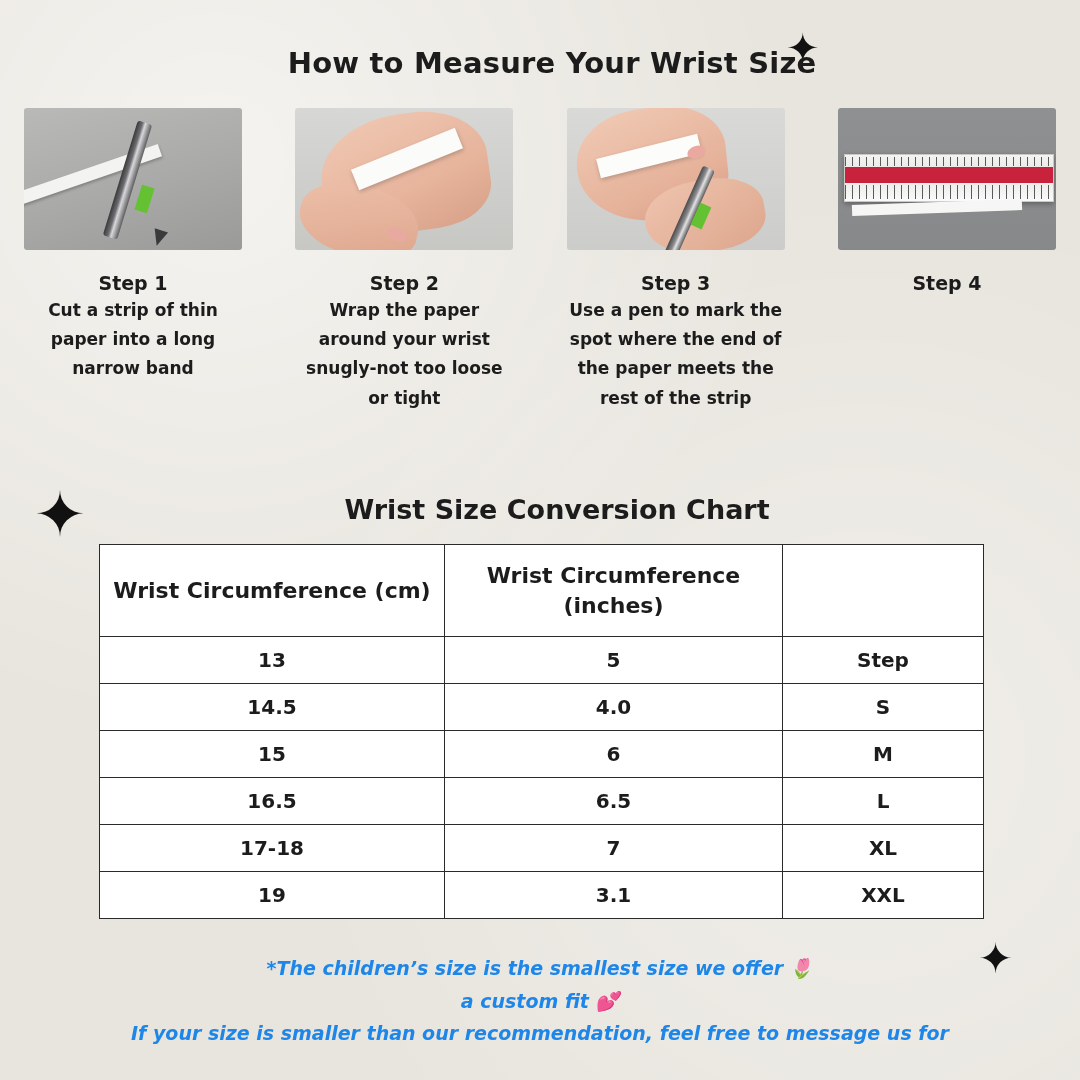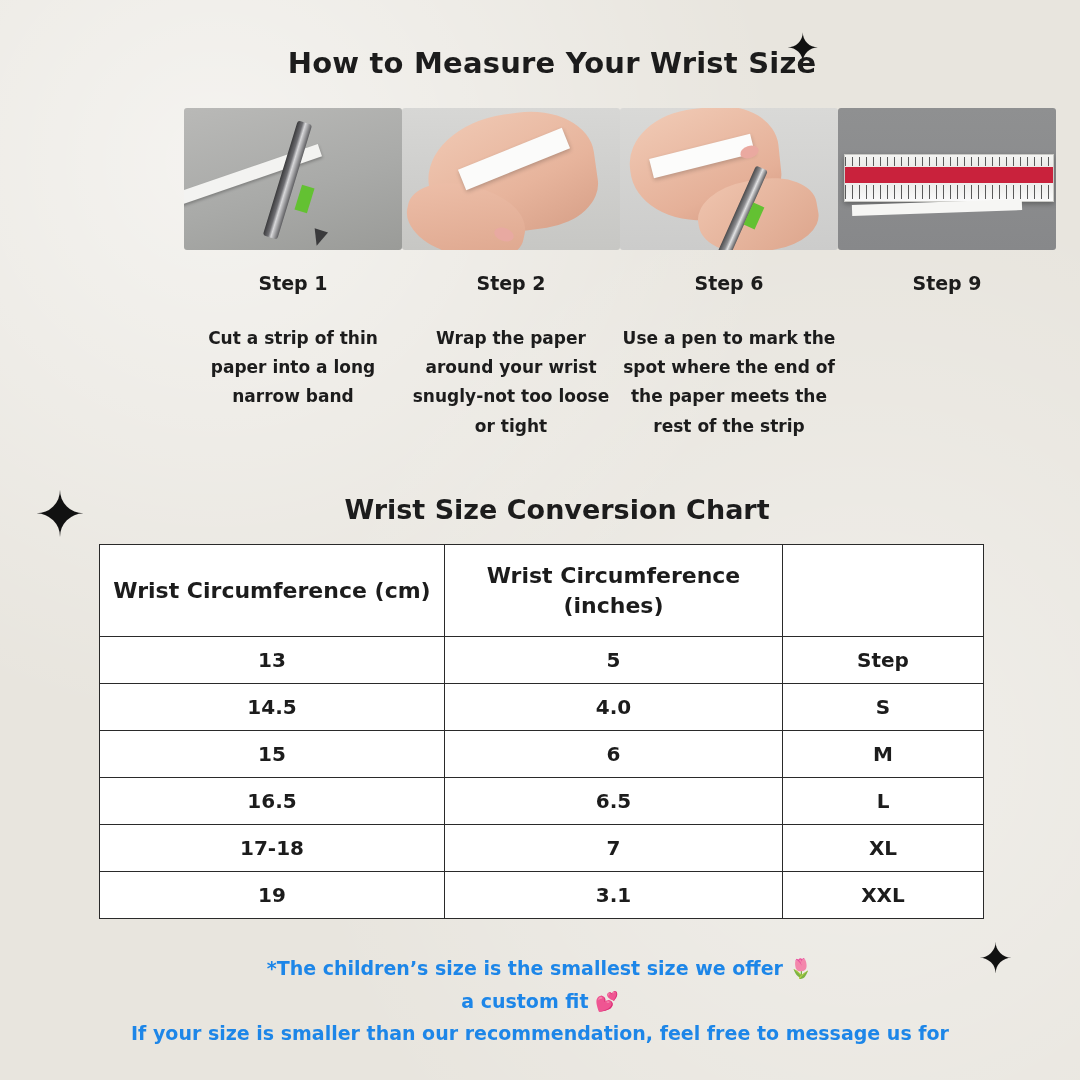--- a/index.html
+++ b/index.html
@@ -57,40 +57,40 @@
     font-weight: bold;
   }
 
   
   .steps {
     position: absolute;
     top: 108px;
     left: 24px;
     width: 1032px;
     display: flex;
-    justify-content: flex-end;
+    justify-content: space-between;
   }
   .step {
     width: 218px;
     text-align: center;
   }
   .step-photo {
     width: 218px;
     height: 142px;
     border-radius: 3px;
     position: relative;
     overflow: hidden;
   }
   .step-label {
     margin-top: 22px;
     font-size: 19px;
     font-weight: bold;
   }
   .step-desc {
-    margin-top: 30px;
+    margin-top: 2px;
     font-size: 17px;
     font-weight: bold;
     line-height: 1.72;
   }
 
   
   .ph1 { background: linear-gradient(165deg,#b9b9b7 0%,#a9aaa8 55%,#9a9b98 100%); }
   .ph1 .strip {
     position: absolute;
     left: -10px; top: 60px;
@@ -282,21 +282,21 @@
     position: absolute;
     top: 952px;
     left: 40px;
     width: 1000px;
     text-align: center;
     color: #1d86e8;
     font-size: 19px;
     font-weight: bold;
     line-height: 1.72;
   }
-  .note .line { display: block; }
+  .note .line { display: block; font-style: italic; }
 </style>
 </head>
 <body>
 
 <div class="page">
 
   <span class="sparkle s1">✦</span>
   <span class="sparkle s2">✦</span>
   <span class="sparkle s3">✦</span>
 
@@ -328,34 +328,34 @@
 
     <div class="step">
       <div class="step-photo ph3">
         <div class="arm"></div>
         <div class="paper"></div>
         <div class="hand2"></div>
         <div class="pen"></div>
         <div class="pen-grip"></div>
         <div class="nail"></div>
       </div>
-      <div class="step-label">Step 6</div>
+      <div class="step-label">Step 3</div>
       <div class="step-desc">Use a pen to mark the spot where the end of the paper meets the rest of the strip</div>
     </div>
 
     <div class="step">
       <div class="step-photo ph4">
         <div class="ruler">
           <div class="ticks2"></div>
           <div class="ruler-band"></div>
           <div class="ticks"></div>
         </div>
         <div class="paper-strip"></div>
       </div>
-      <div class="step-label">Step 9</div>
+      <div class="step-label">Step 4</div>
     </div>
 
   </div>
 
   <div class="chart-title">Wrist Size Conversion Chart</div>
 
   <div class="table-wrap">
     <table>
       <colgroup>
         <col class="c1">

